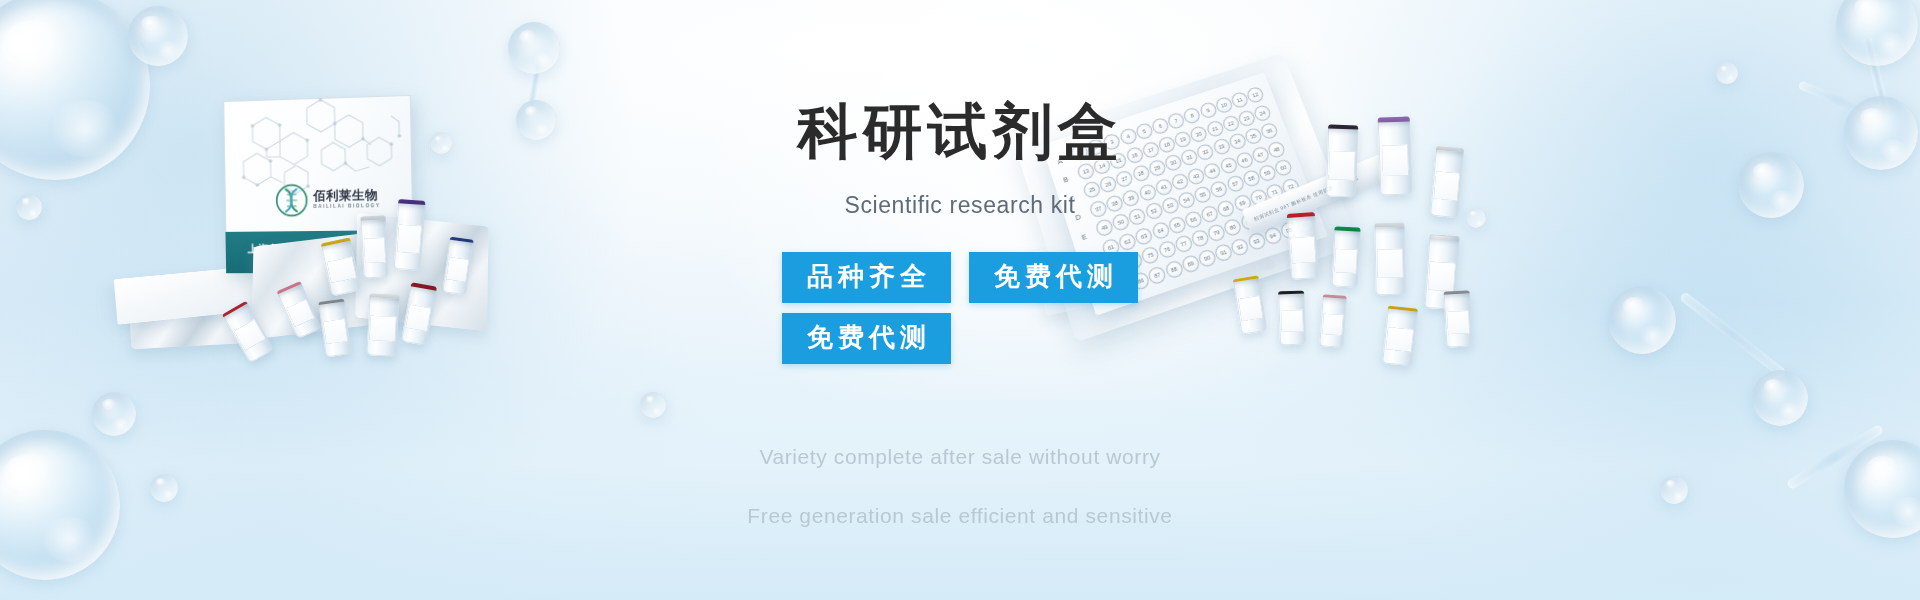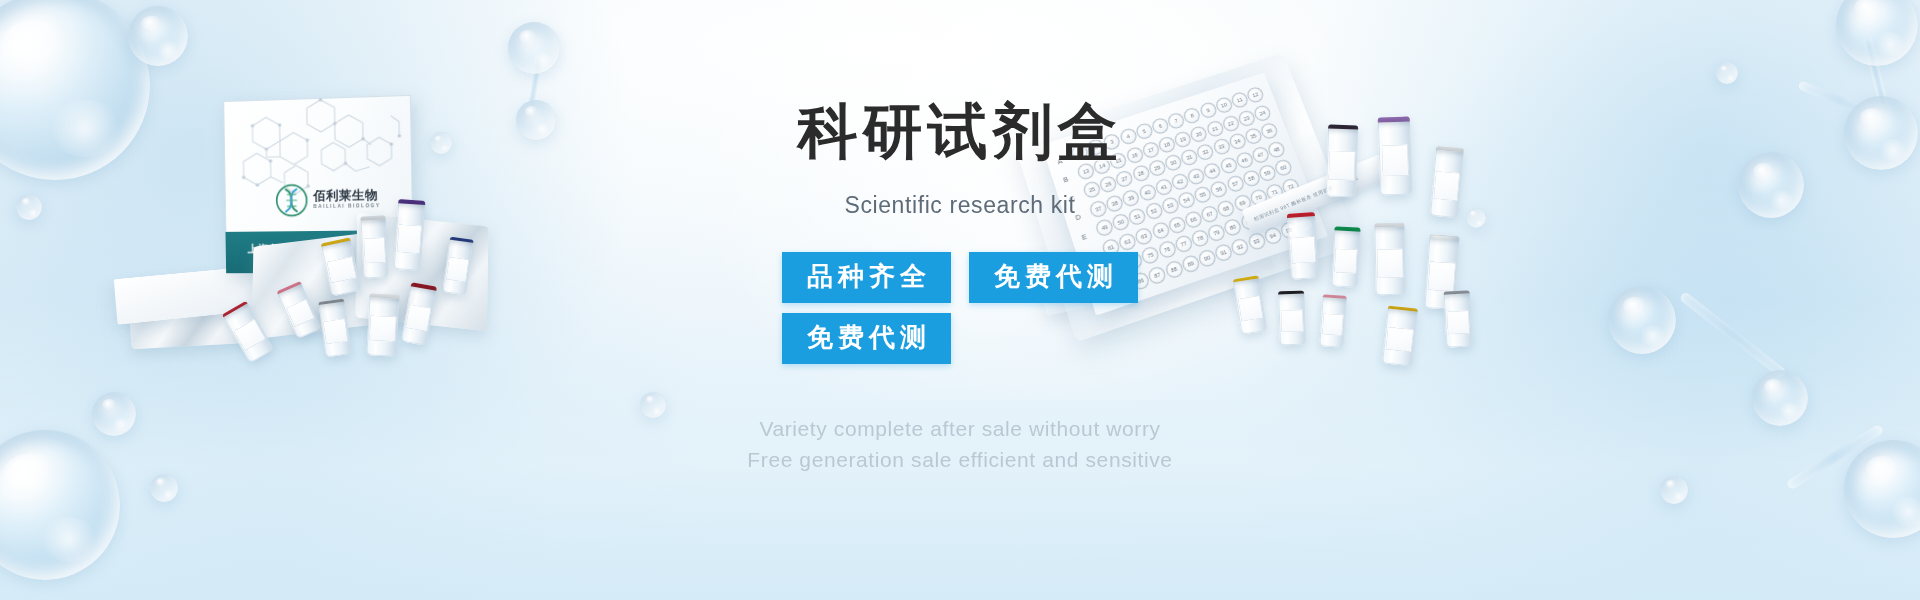--- a/index.html
+++ b/index.html
@@ -187,21 +187,21 @@
     font-size:26px; font-weight:700; letter-spacing:5px;
     padding:7px 20px 9px 25px;
     text-align:center;
     box-shadow:0 2px 6px rgba(26,158,224,.28);
     white-space:nowrap;
   }
   .eng{
     margin-top:38px; text-align:center;
     color:#b9c9d4; font-size:21px; line-height:1.5; letter-spacing:.6px;
   }
-  .eng div{ white-space:nowrap; }
+  .eng div{ white-space:nowrap;margin-top:28px; }
 </style>
 </head>
 <body>
 
 <div class="banner">
 
   <div class="wash tl"></div>
   <div class="wash tr"></div>
   <div class="wash bl"></div>
   <div class="wash br"></div>

